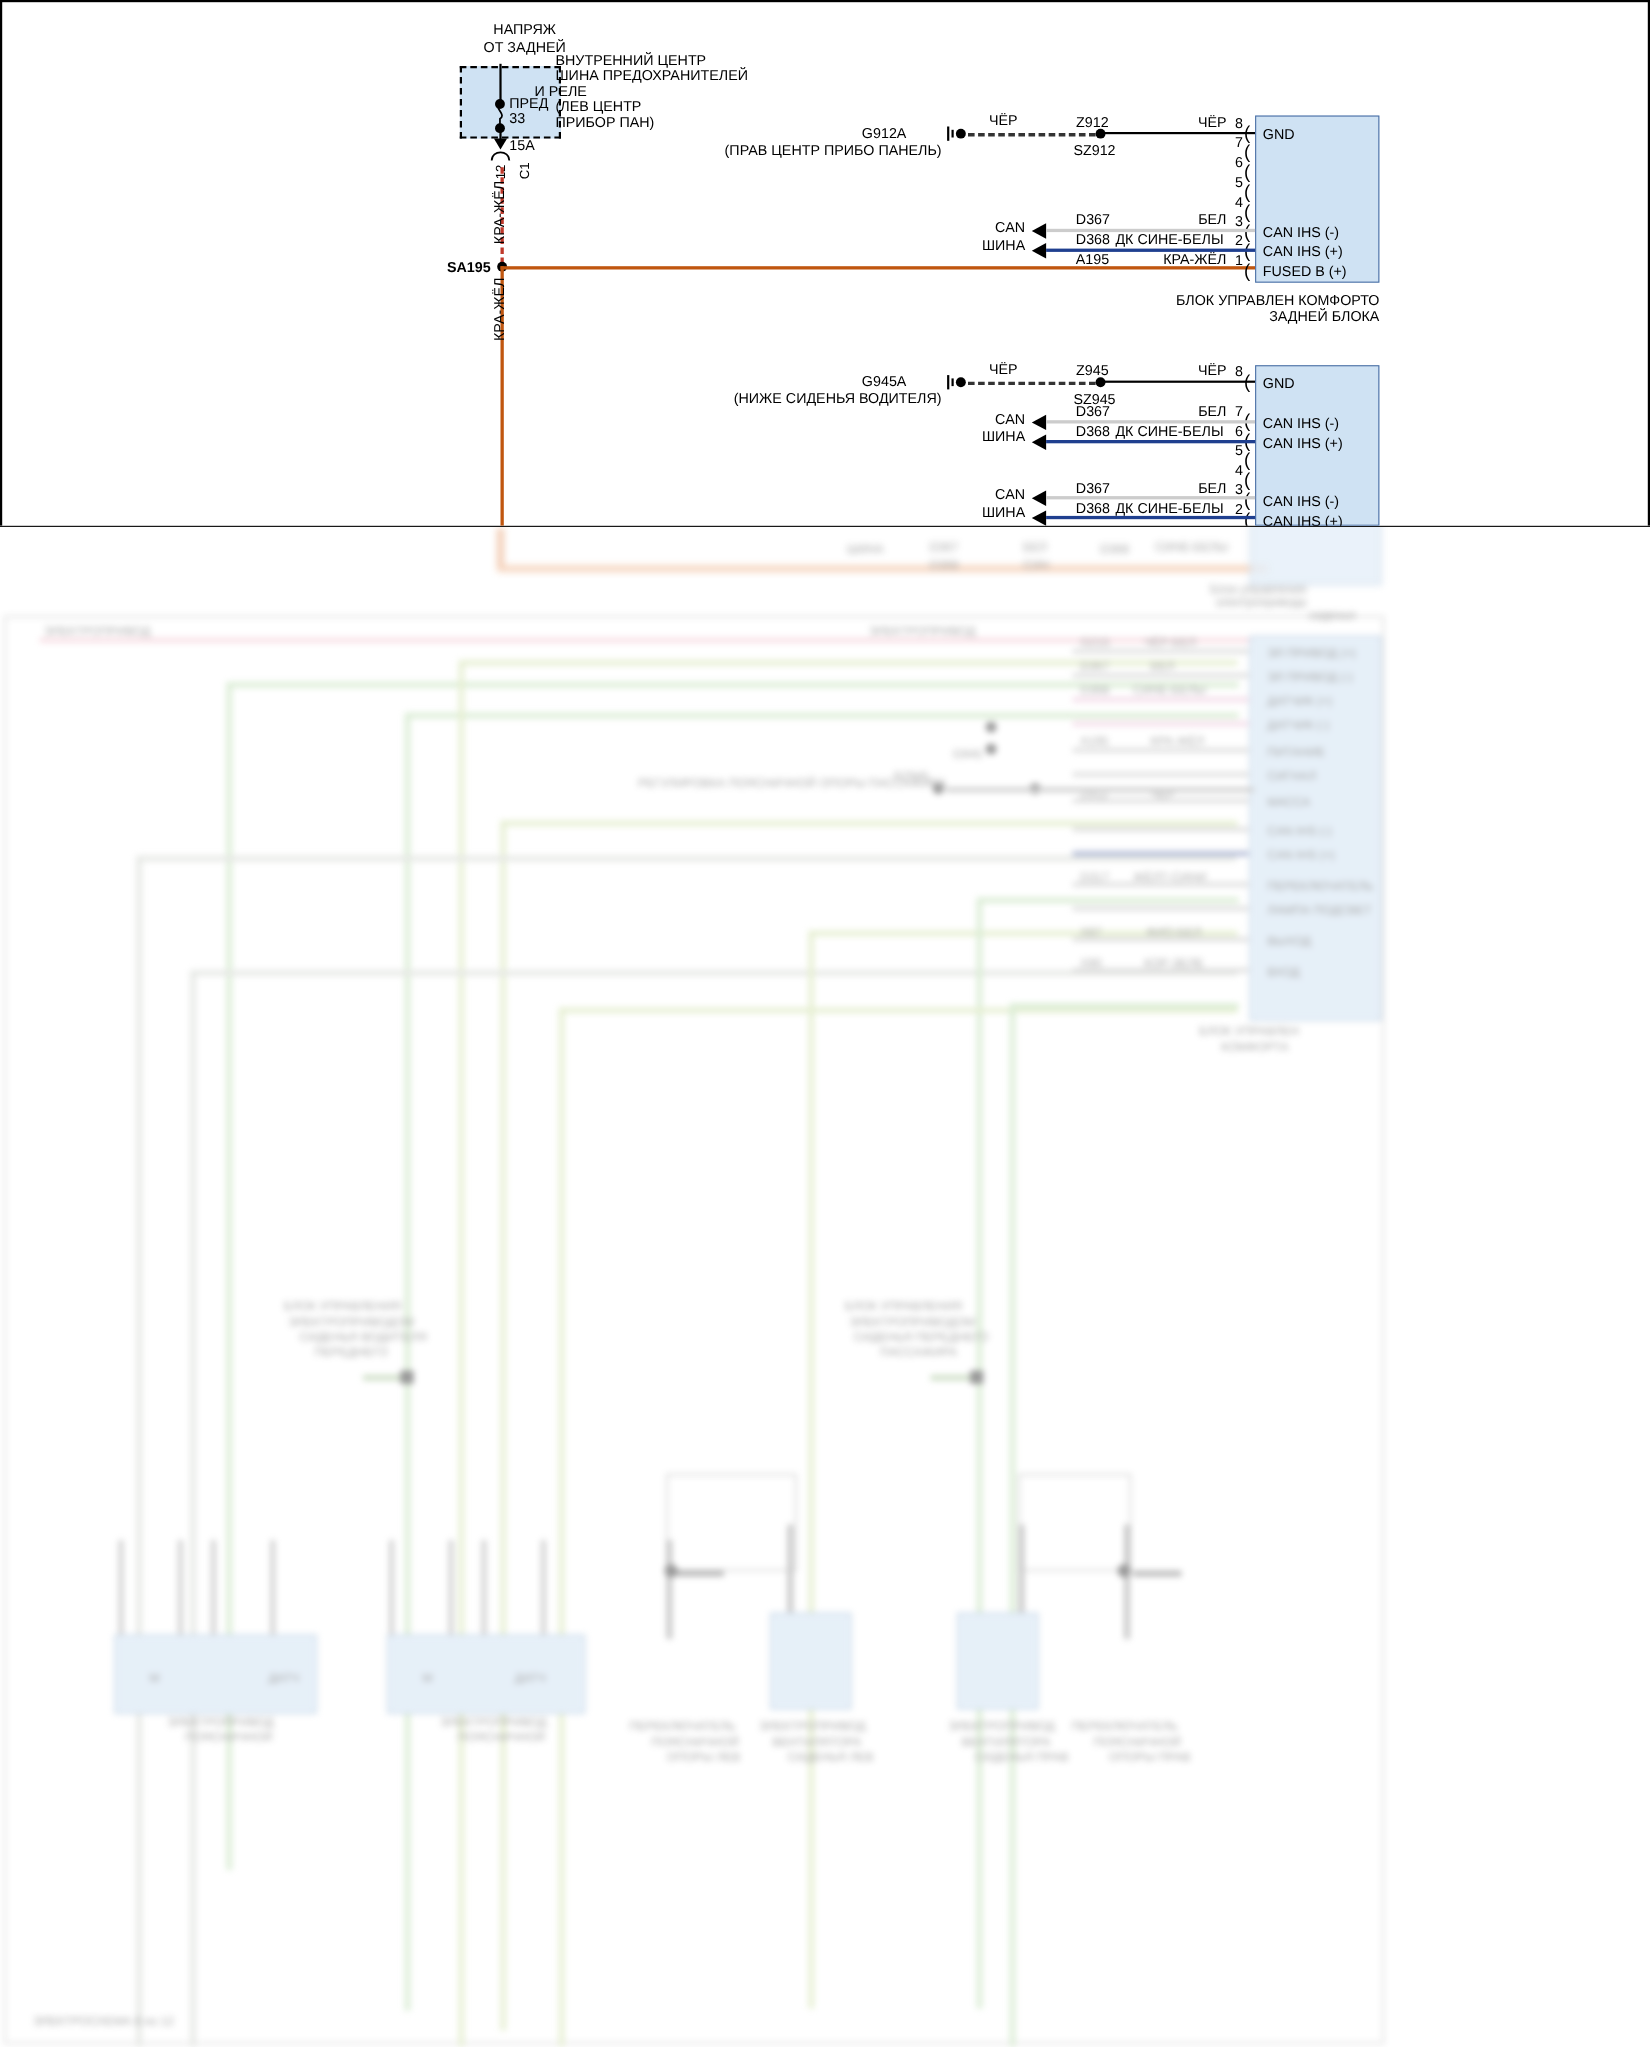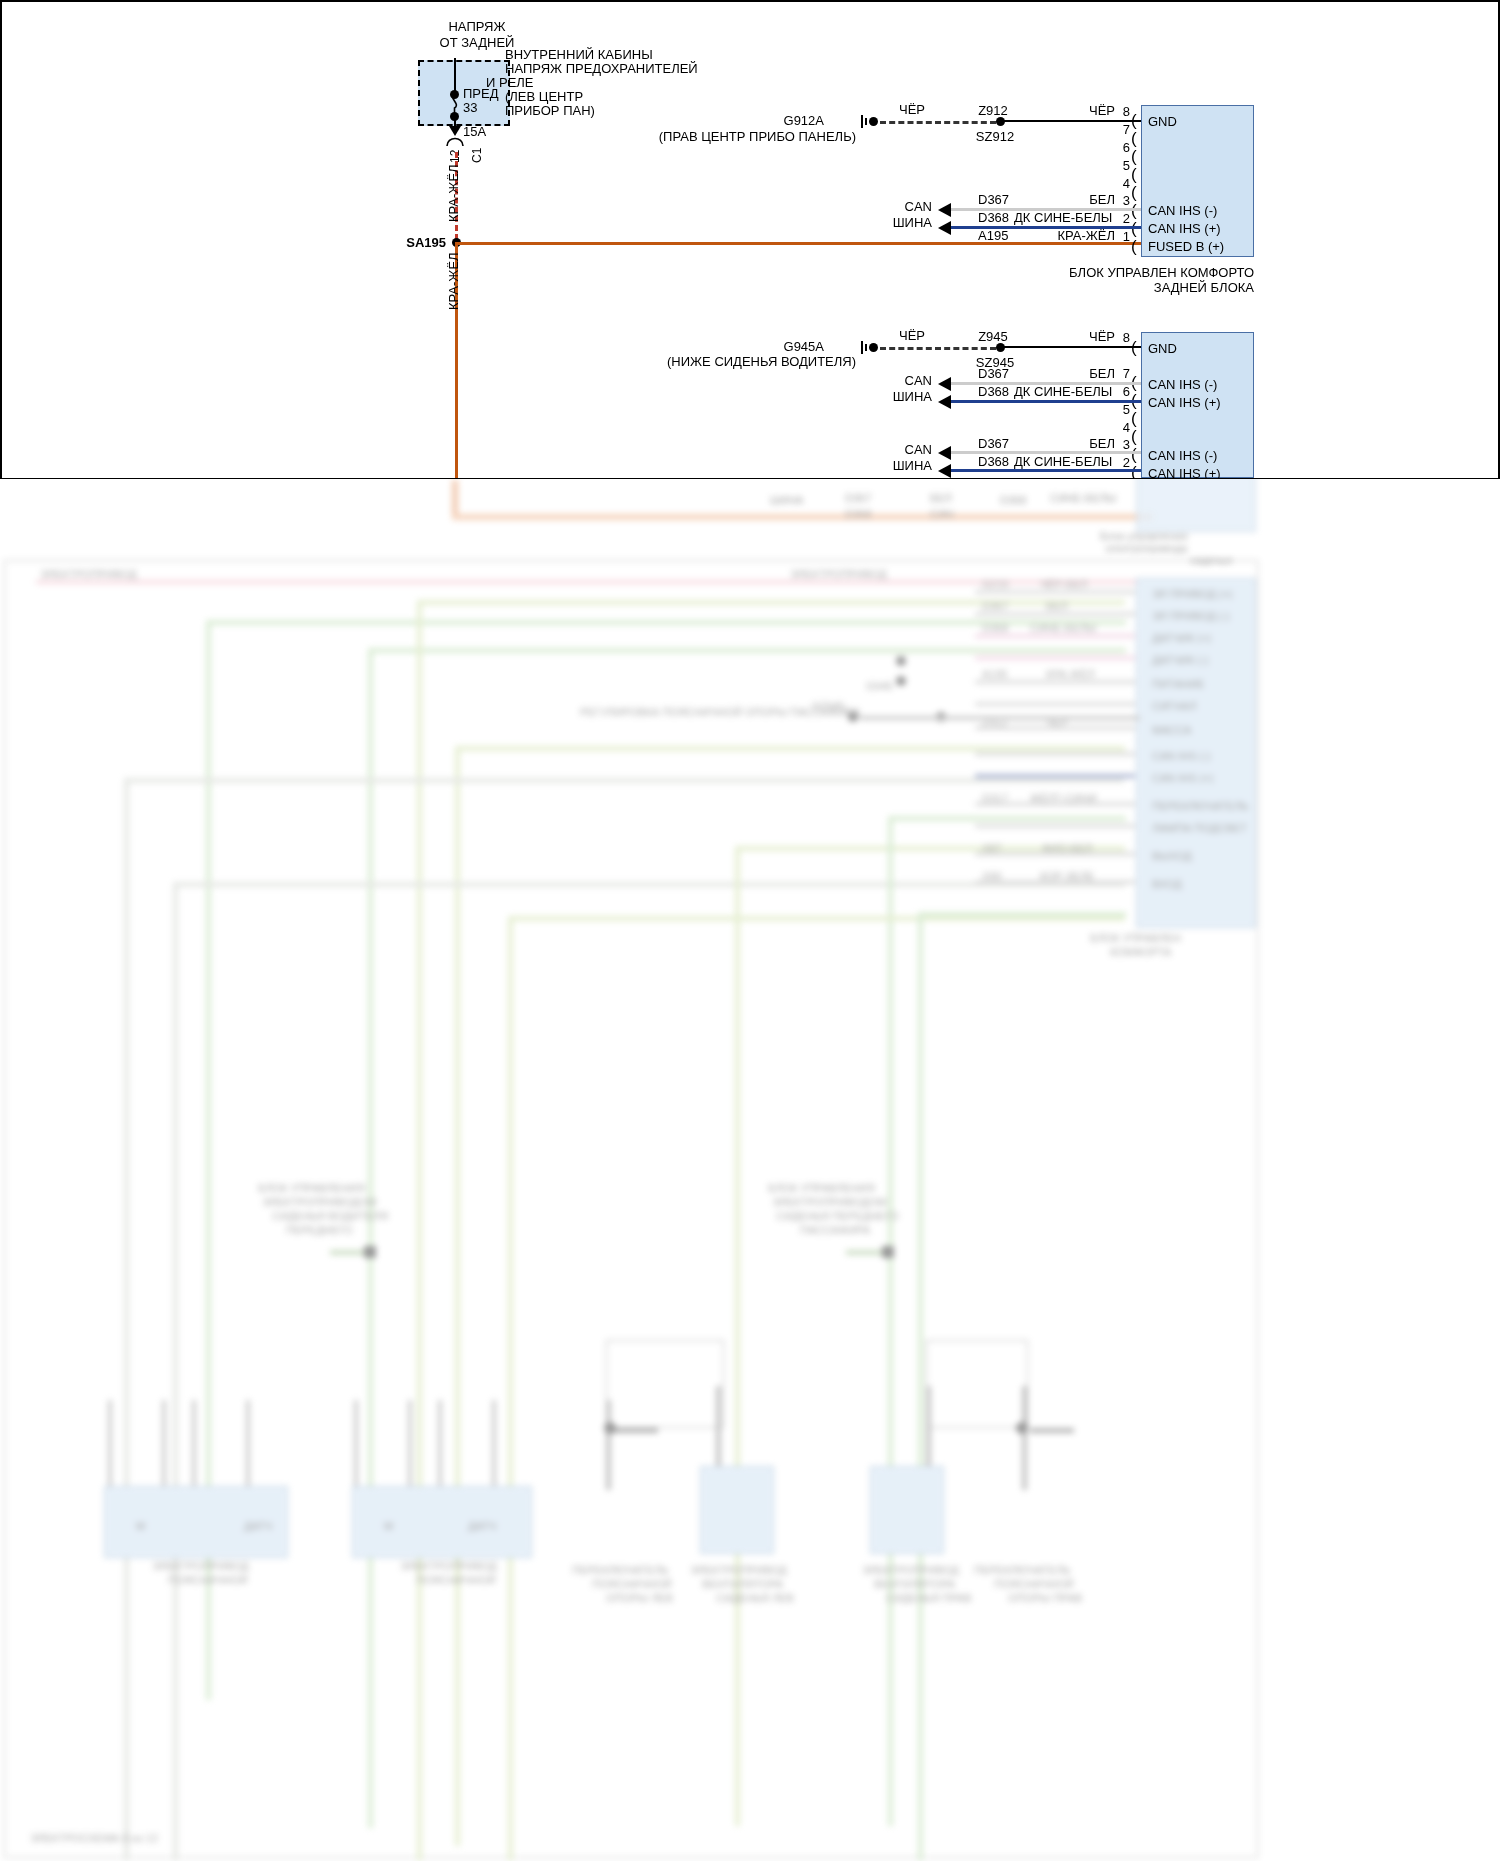--- a/index.html
+++ b/index.html
@@ -224,22 +224,22 @@
   <div id="sharp">
     <div class="edge-t"></div>
     <div class="edge-l"></div>
     <div class="edge-r"></div>
 
     <div class="lbl c" style="left:392px;top:20px;width:170px;font-weight:normal;">НАПРЯЖ</div>
     <div class="lbl c" style="left:392px;top:36px;width:170px;">ОТ ЗАДНЕЙ</div>
 
     <div class="fusebox" style="left:418px;top:60px;width:92px;height:66px;"></div>
 
-    <div class="lbl" style="left:505px;top:48px;">ВНУТРЕННИЙ КАБИНЫ</div>
-    <div class="lbl" style="left:505px;top:62px;">НАПРЯЖ ПРЕДОХРАНИТЕЛЕЙ</div>
+    <div class="lbl" style="left:505px;top:48px;">ВНУТРЕННИЙ ЦЕНТР</div>
+    <div class="lbl" style="left:505px;top:62px;">ШИНА ПРЕДОХРАНИТЕЛЕЙ</div>
     <div class="lbl" style="left:486px;top:76px;">И РЕЛЕ</div>
     <div class="lbl" style="left:505px;top:90px;">(ЛЕВ ЦЕНТР</div>
     <div class="lbl" style="left:505px;top:104px;">ПРИБОР ПАН)</div>
 
     <div class="wire v" style="left:454px;top:58px;height:36px;"></div>
     <div class="dot" style="left:450px;top:90px;"></div>
     <svg style="position:absolute;left:447px;top:94px;" width="16" height="22">
       <path d="M7.5 0 C 1 4, 14 10, 7.5 14 L7.5 22" stroke="#000" stroke-width="1.6" fill="none"></path>
     </svg>
     <div class="dot" style="left:450px;top:112px;"></div>

